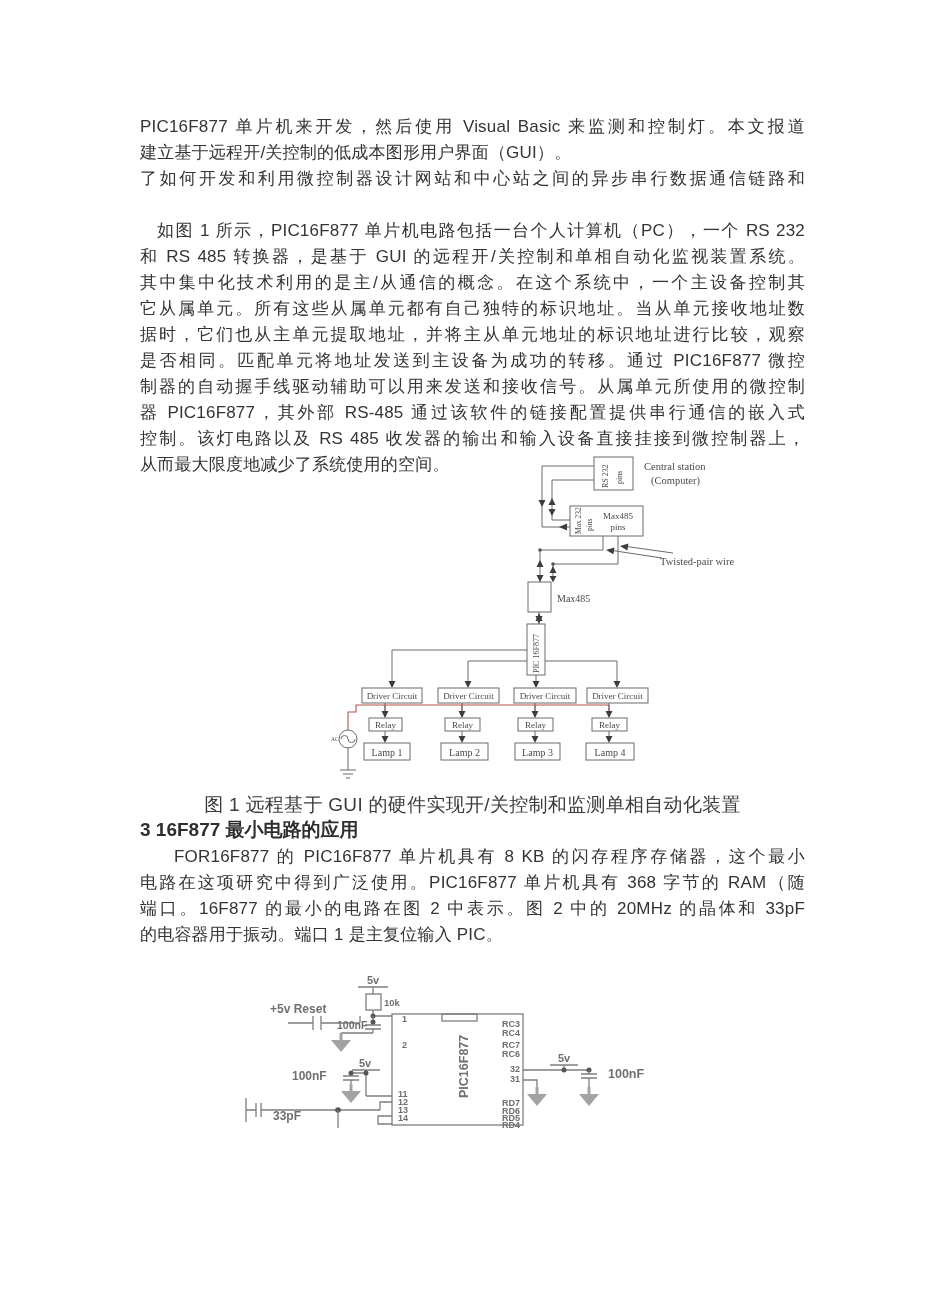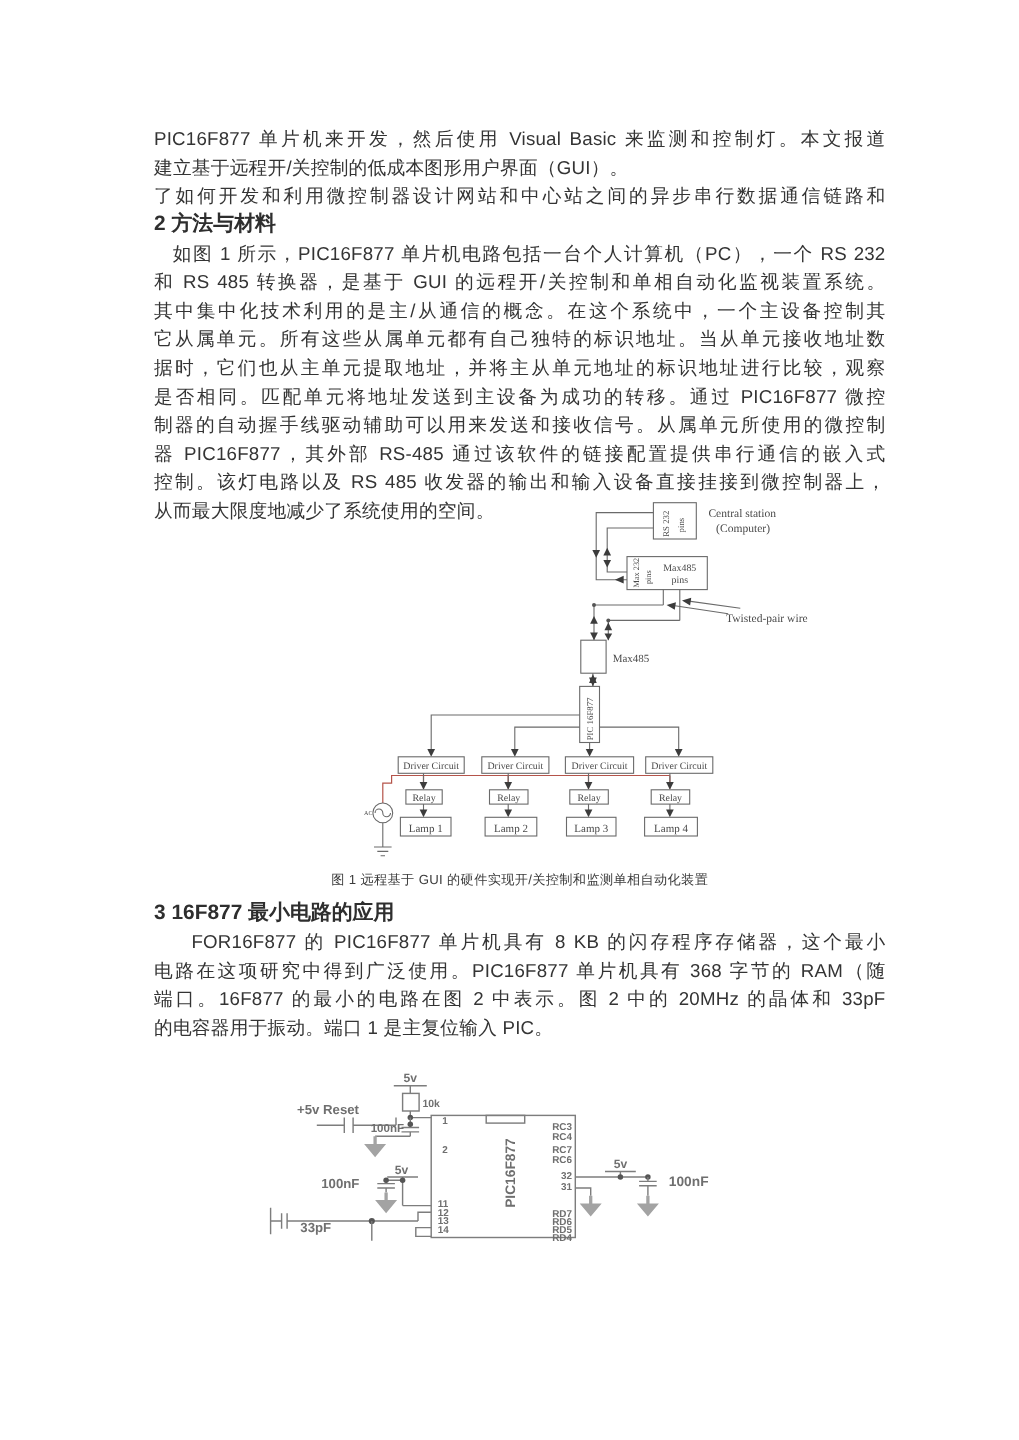--- a/index.html
+++ b/index.html
@@ -25,21 +25,21 @@
   .line.indent2{text-indent:34px;}
   .heading{
     font-size:19px;
     font-weight:700;
     line-height:27px;
     color:#2e2e2e;
     text-align:left;
   }
   .caption{
     position:absolute;
-    font-size:12px;
+    font-size:19px;
     color:#3b3b3b;
     text-align:center;
     letter-spacing:0.3px;
   }
   .figsvg{position:absolute;}
   .fig1-text{font-family:"Liberation Serif", serif;fill:#4a4a4a;}
   .fig2-text{font-family:"Liberation Sans", sans-serif;font-weight:700;fill:#6f6f6f;}
   .w1{stroke:#6a6a6a;stroke-width:1;fill:none;}
   .bx{stroke:#6a6a6a;stroke-width:1;fill:#ffffff;}
   .ar{fill:#3c3c3c;stroke:none;}
@@ -52,21 +52,20 @@
 <body>
 
 <div class="page">
 
   <div class="textblock" style="top:114px">
     <div class="line fill">PIC16F877 单片机来开发，然后使用 Visual Basic 来监测和控制灯。本文报道</div>
     <div class="line end">建立基于远程开/关控制的低成本图形用户界面（GUI）。</div>
     <div class="line fill">了如何开发和利用微控制器设计网站和中心站之间的异步串行数据通信链路和</div>
   </div>
 
-  <div class="textblock heading" style="top:190px">2 方法与材料</div>
 
   <div class="textblock" style="top:218px">
     <div class="line fill indent1">如图 1 所示，PIC16F877 单片机电路包括一台个人计算机（PC），一个 RS 232</div>
     <div class="line fill">和 RS 485 转换器，是基于 GUI 的远程开/关控制和单相自动化监视装置系统。</div>
     <div class="line fill">其中集中化技术利用的是主/从通信的概念。在这个系统中，一个主设备控制其</div>
     <div class="line fill">它从属单元。所有这些从属单元都有自己独特的标识地址。当从单元接收地址数</div>
     <div class="line fill">据时，它们也从主单元提取地址，并将主从单元地址的标识地址进行比较，观察</div>
     <div class="line fill">是否相同。匹配单元将地址发送到主设备为成功的转移。通过 PIC16F877 微控</div>
     <div class="line fill">制器的自动握手线驱动辅助可以用来发送和接收信号。从属单元所使用的微控制</div>
     <div class="line fill">器 PIC16F877，其外部 RS-485 通过该软件的链接配置提供串行通信的嵌入式</div>

